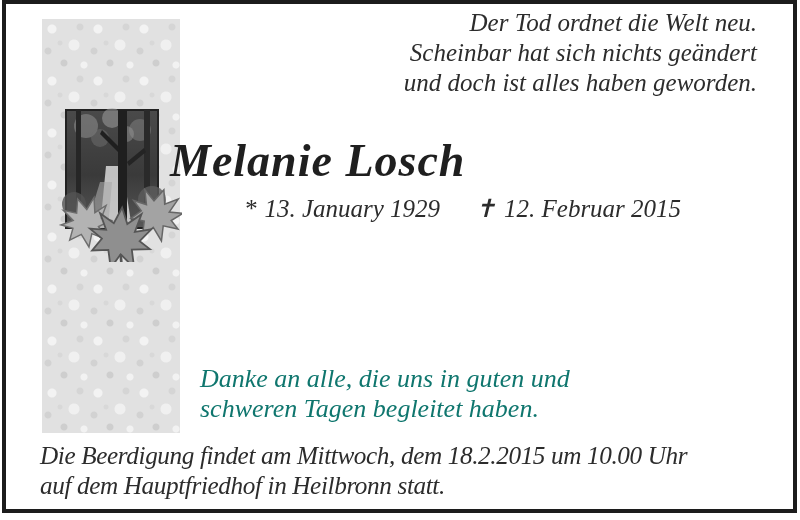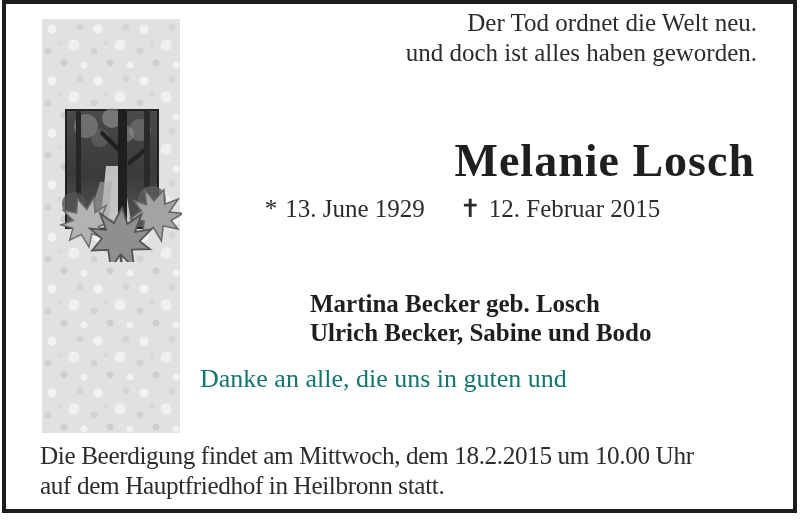--- a/index.html
+++ b/index.html
@@ -5,21 +5,21 @@
   html, body {
     margin: 0;
     padding: 0;
     width: 800px;
     height: 520px;
     background: #ffffff;
     font-family: "Liberation Serif", serif;
     color: #232323;
     overflow: hidden;
   }
-  .stage { position: relative; width: 800px; height: 452px; }
+  .stage { position: relative; width: 800px; height: 452px; font-style: italic; }
 
   .frame {
     position: absolute;
     left: 2px; top: 0px;
     width: 787px; height: 505px;
     border: 4px solid #1c1c1c;
     background: #ffffff;
   }
 
   .ornament-band {
@@ -50,21 +50,21 @@
     text-align: right;
     font-size: 25px;
     line-height: 30px;
     color: #2c2c2c;
     white-space: nowrap;
   }
 
   .deceased-name {
     position: absolute;
     left: 170px; right: 45px; top: 134px;
-    text-align: right;
+    text-align: left;
     font-size: 46px;
     font-weight: 700;
     letter-spacing: 1px;
     color: #1f1f1f;
   }
 
   .dates {
     position: absolute;
     left: 170px; right: 45px; top: 194px;
     text-align: center;
@@ -160,37 +160,35 @@
       </g>
       <g transform="translate(64,134) rotate(4) scale(0.9)">
         <use href="#mapleleaf" fill="#8f8f8f" stroke="#555555" stroke-width="2"></use>
         <path d="M2 18 L6 44" stroke="#555555" stroke-width="3" fill="none"></path>
       </g>
     </g>
   </svg>
 
   <div class="quote">
     <div>Der Tod ordnet die Welt neu.</div>
+    <div>Scheinbar hat sich nichts geändert</div>
     <div>und doch ist alles haben geworden.</div>
   </div>
 
   <div class="deceased-name">Melanie Losch</div>
 
   <div class="dates">
-    <span class="birth-group"><span class="symbol">*</span><span>13. June 1929</span></span><span class="death-group"><span class="symbol">✝</span><span>12. Februar 2015</span></span>
+    <span class="birth-group"><span class="symbol">*</span><span>13. January 1929</span></span><span class="death-group"><span class="symbol">✝</span><span>12. Februar 2015</span></span>
   </div>
 
 
-  <div class="mourners">
-    <div>Martina Becker geb. Losch</div>
-    <div>Ulrich Becker, Sabine und Bodo</div>
-  </div>
 
   <div class="thanks">
     <div>Danke an alle, die uns in guten und</div>
+    <div>schweren Tagen begleitet haben.</div>
   </div>
 
   <div class="funeral">
     <div>Die Beerdigung findet am Mittwoch, dem 18.2.2015 um 10.00 Uhr</div>
     <div>auf  dem Hauptfriedhof  in Heilbronn statt.</div>
   </div>
 
 </div>
 
 </body></html>

